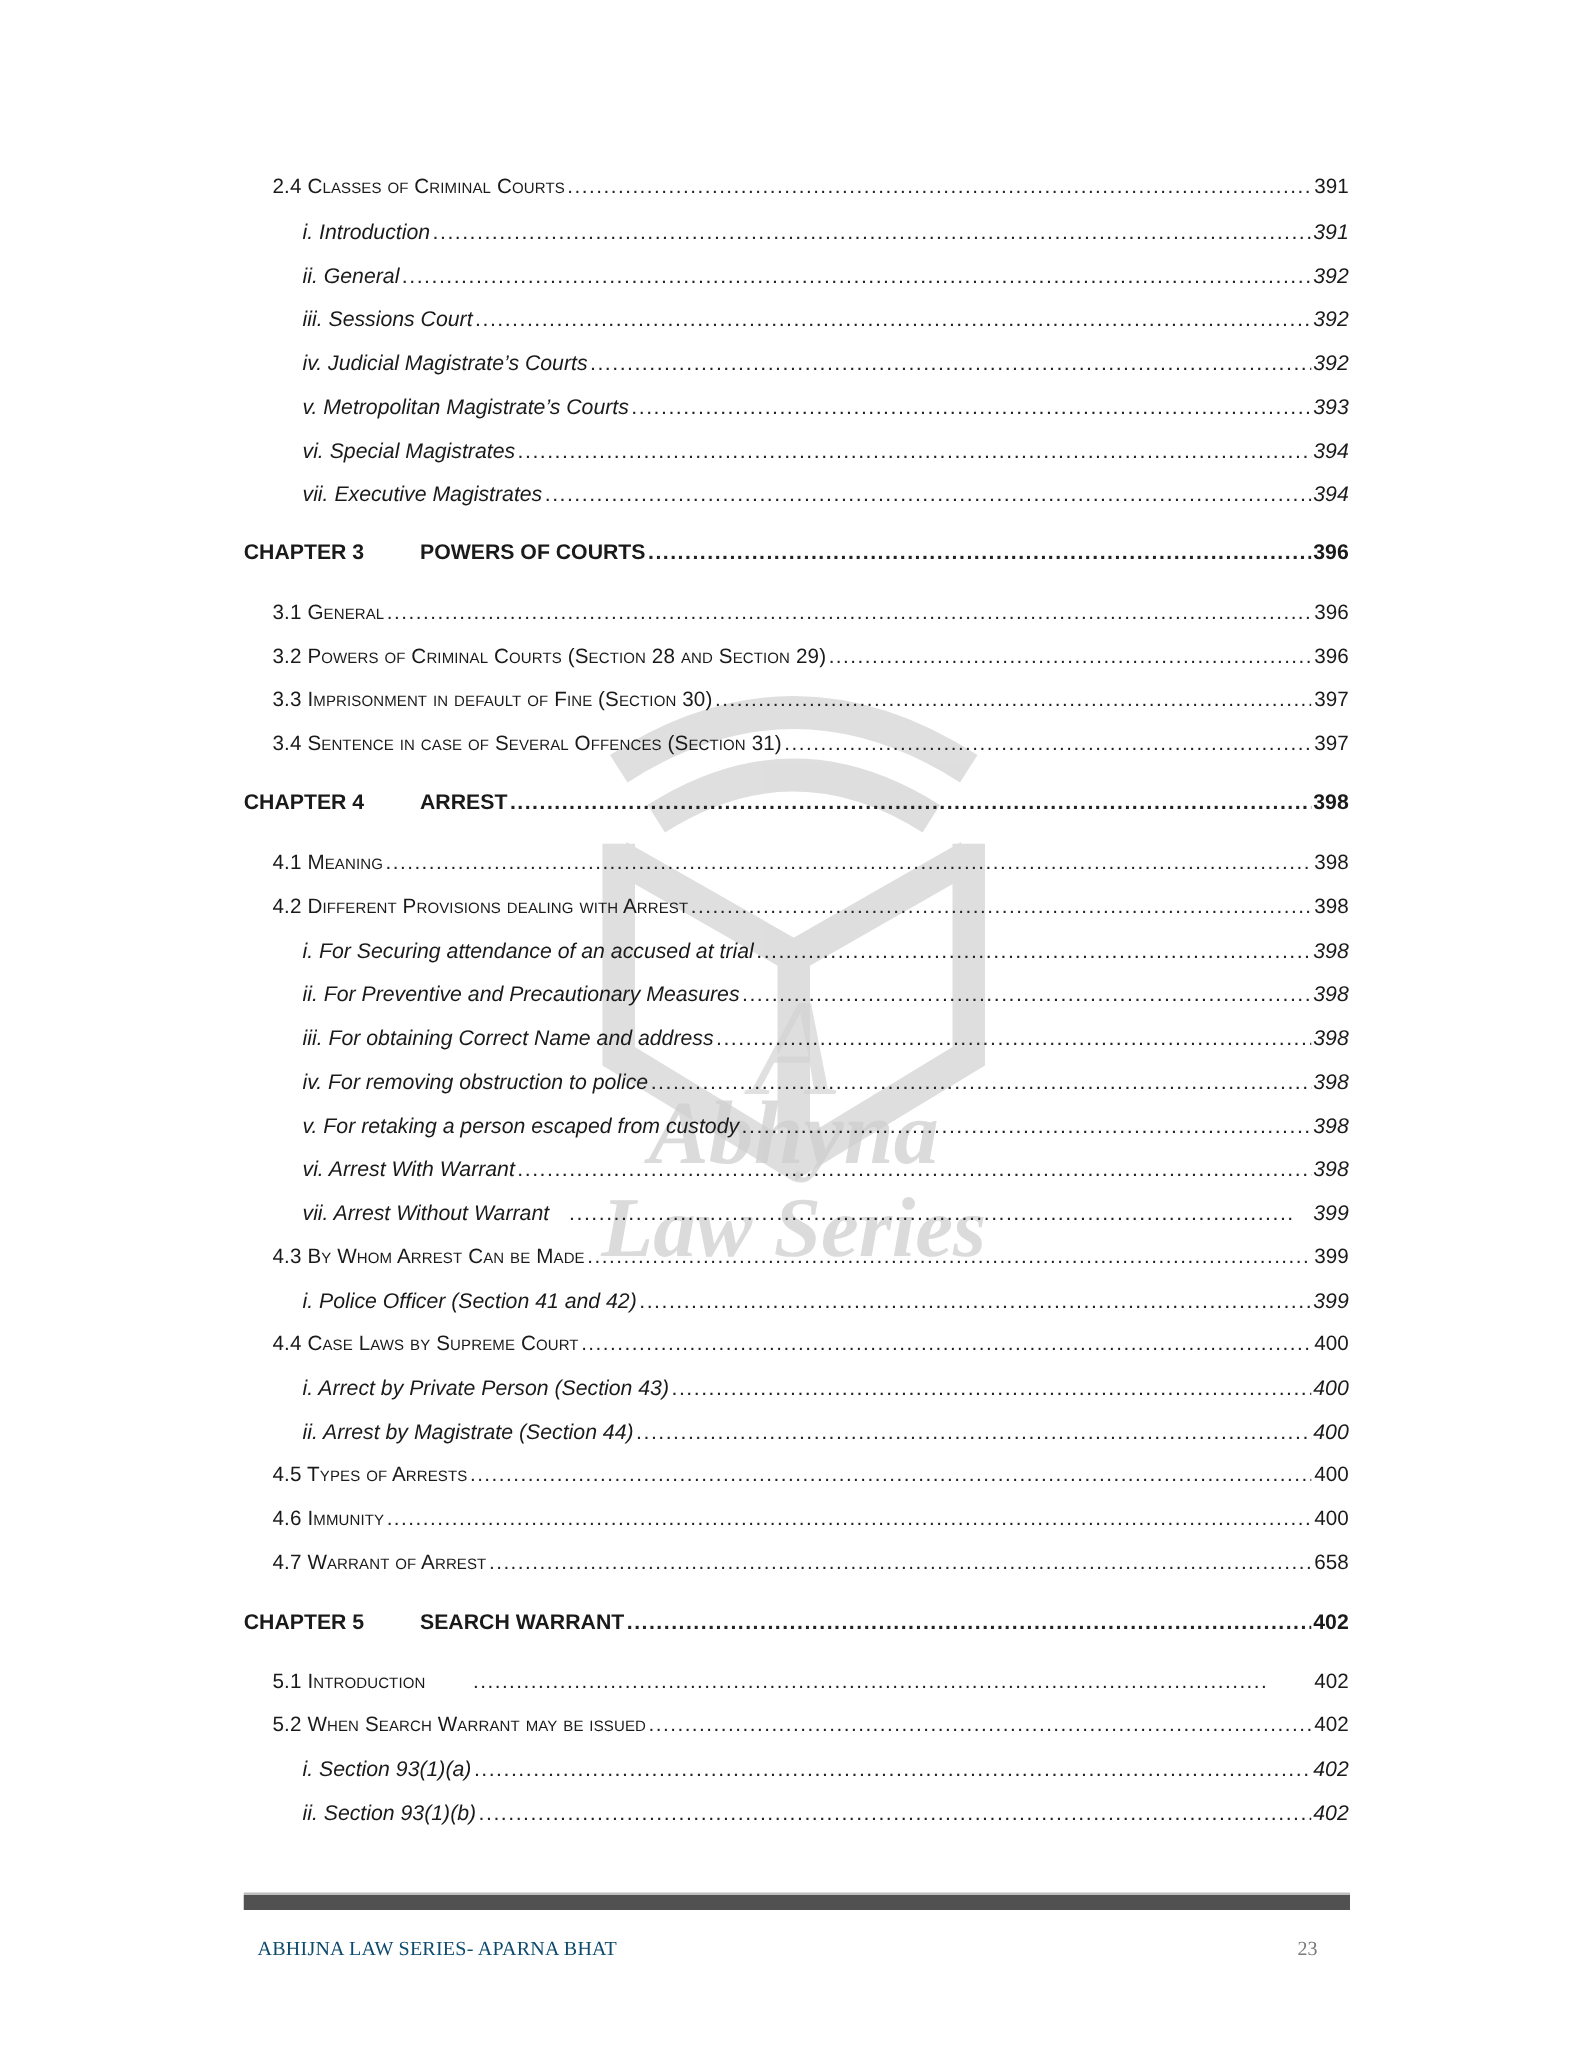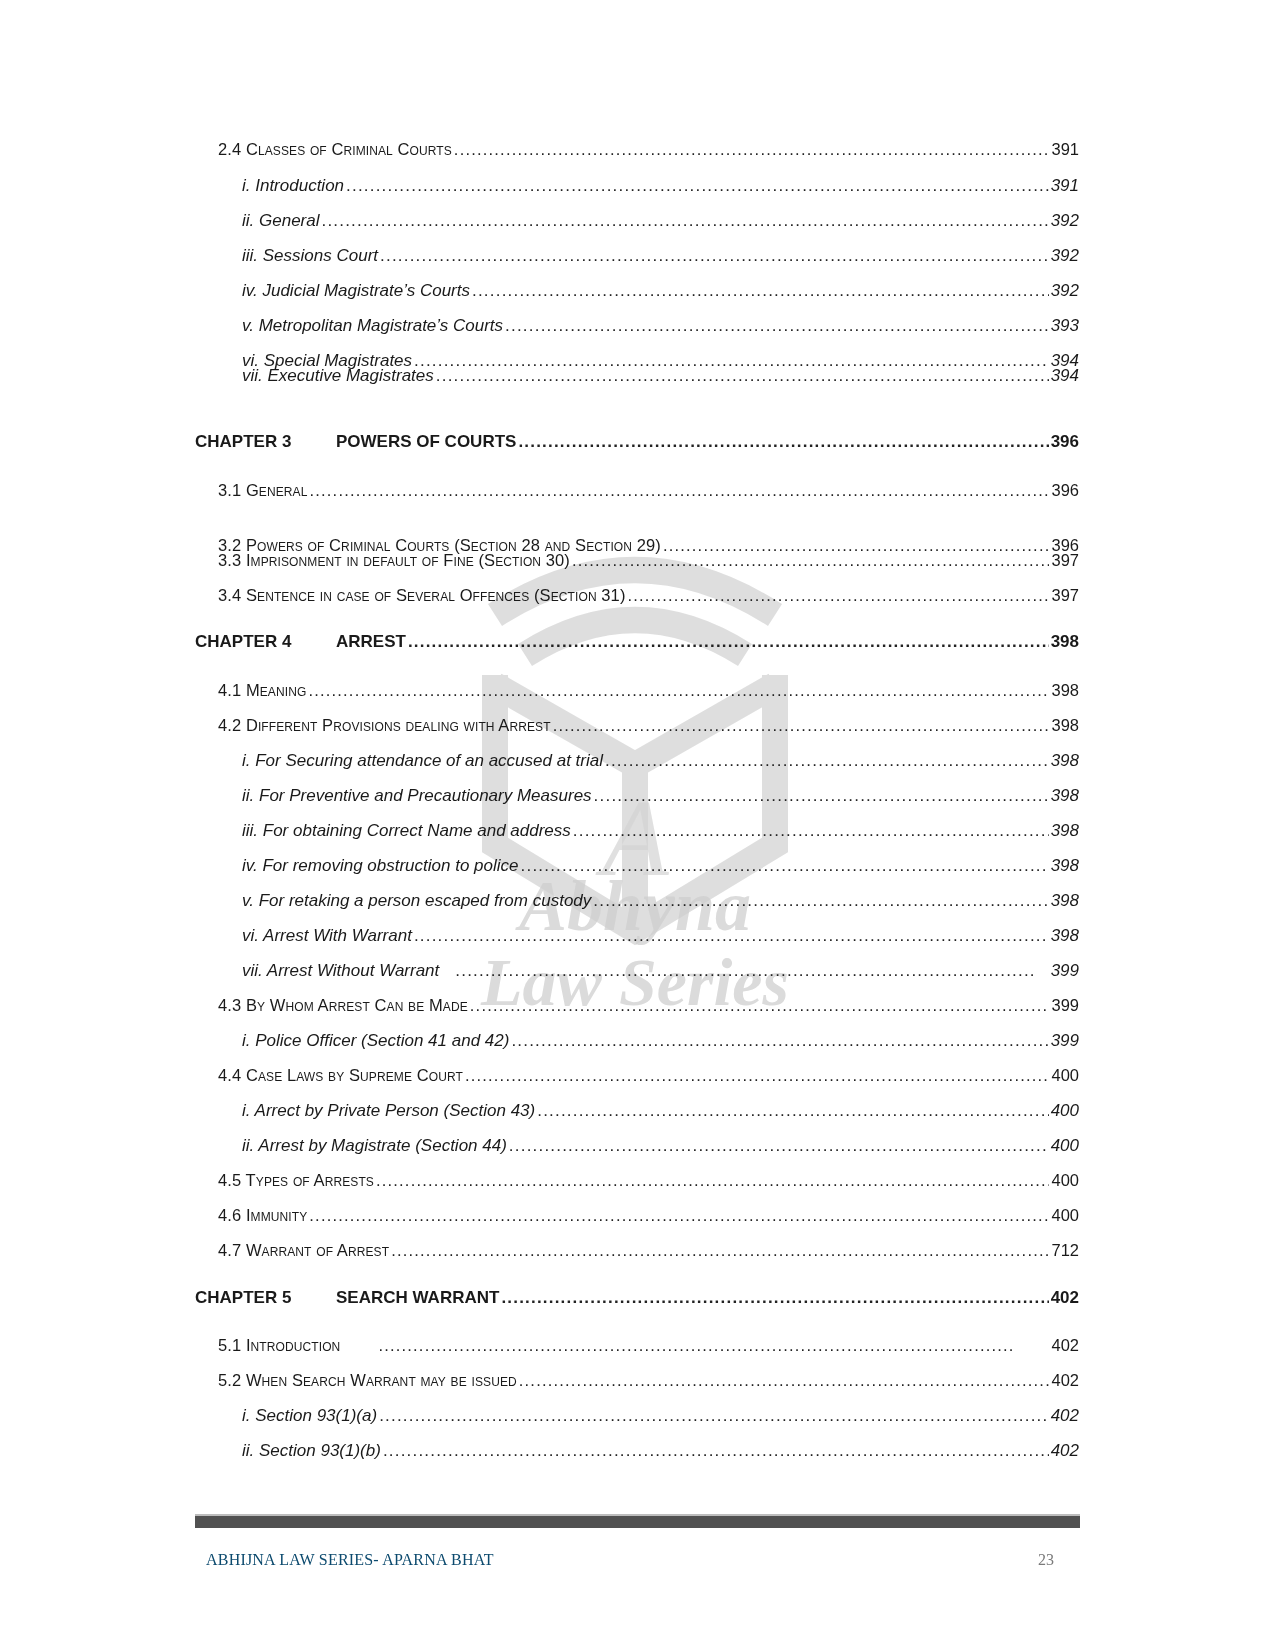--- a/index.html
+++ b/index.html
@@ -79,37 +79,37 @@
       <div class="row sub" style="top: 316px; text-align: center;">
         <span class="label">v. Metropolitan Magistrate’s Courts</span>
         <span class="dots"></span>
         <span class="page-num">393</span>
       </div>
       <div class="row sub" style="top: 351px;">
         <span class="label">vi. Special Magistrates</span>
         <span class="dots"></span>
         <span class="page-num">394</span>
       </div>
-      <div class="row sub" style="top: 366px;">
+      <div class="row sub" style="top: 386px;">
         <span class="label">vii. Executive Magistrates</span>
         <span class="dots"></span>
         <span class="page-num">394</span>
       </div>
       <div class="row chapter" style="top: 432px;">
         <span class="chap-no">CHAPTER 3</span>
         <span class="label">POWERS OF COURTS</span>
         <span class="dots"></span>
         <span class="page-num">396</span>
       </div>
       <div class="row section" style="top: 481px;">
         <span class="label">3.1 General</span>
         <span class="dots"></span>
         <span class="page-num">396</span>
       </div>
-      <div class="row section" style="top: 536px; justify-content: flex-end;">
+      <div class="row section" style="top: 516px; justify-content: flex-end;">
         <span class="label">3.2 Powers of Criminal Courts (Section 28 and Section 29)</span>
         <span class="dots"></span>
         <span class="page-num">396</span>
       </div>
       <div class="row section" style="top: 551px;">
         <span class="label">3.3 Imprisonment in default of Fine (Section 30)</span>
         <span class="dots"></span>
         <span class="page-num">397</span>
       </div>
       <div class="row section" style="top: 586px;">
@@ -199,21 +199,21 @@
         <span class="page-num">400</span>
       </div>
       <div class="row section" style="top: 1206px;">
         <span class="label">4.6 Immunity</span>
         <span class="dots"></span>
         <span class="page-num">400</span>
       </div>
       <div class="row section" style="top: 1241px; text-align: center;">
         <span class="label">4.7 Warrant of Arrest</span>
         <span class="dots"></span>
-        <span class="page-num">712</span>
+        <span class="page-num">658</span>
       </div>
       <div class="row chapter" style="top: 1288px;">
         <span class="chap-no">CHAPTER 5</span>
         <span class="label">SEARCH WARRANT</span>
         <span class="dots"></span>
         <span class="page-num">402</span>
       </div>
       <div class="row section" style="top: 1336px; gap: 36px;">
         <span class="label">5.1 Introduction</span>
         <span class="dots"></span>

